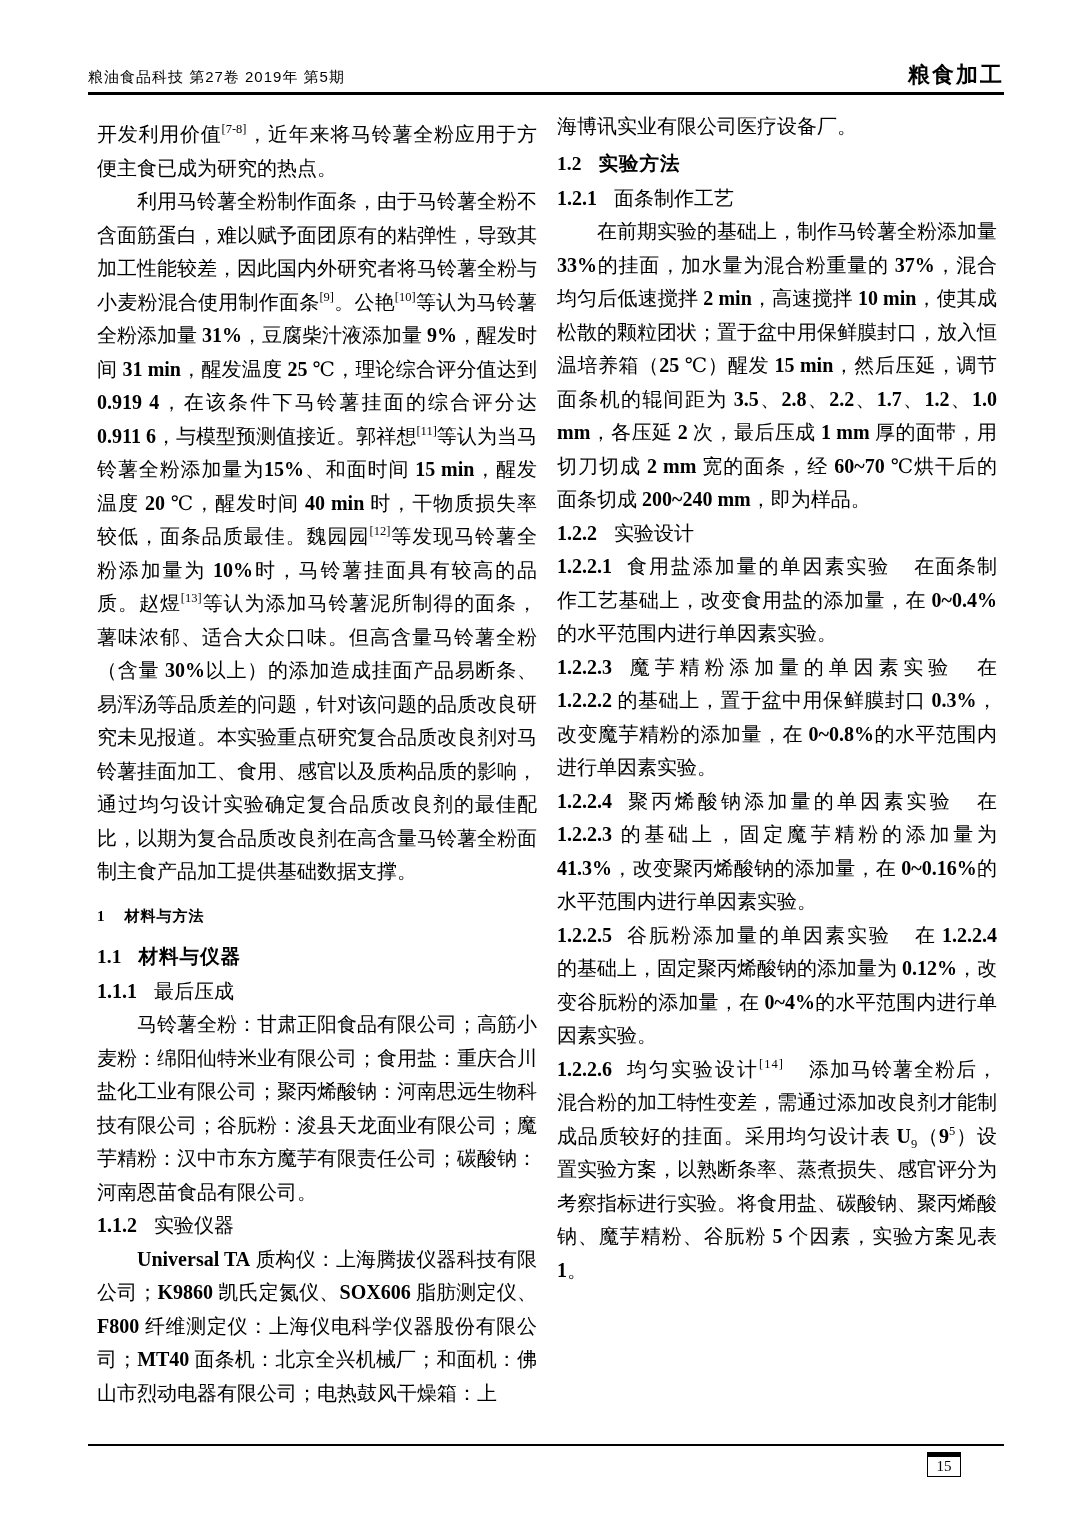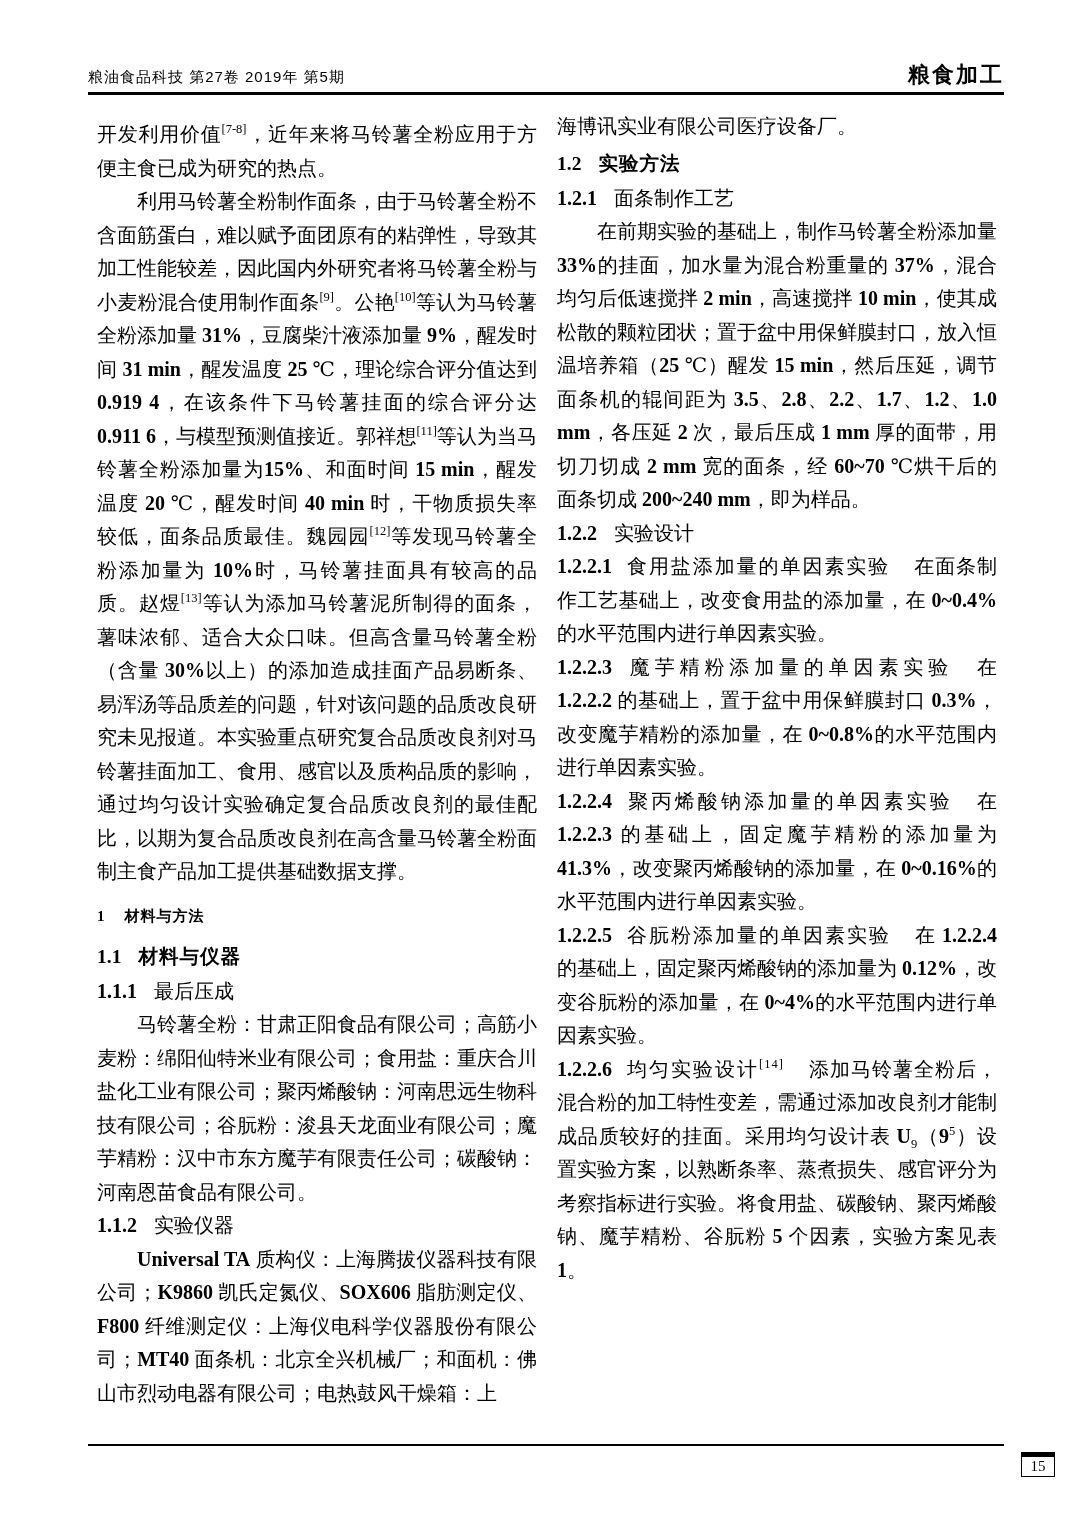--- a/index.html
+++ b/index.html
@@ -28,21 +28,21 @@
   .h3 .hnum{font-weight:bold;margin-right:17px;}
   
   .snum{font-weight:bold;margin-right:14px;}
   .stitle{margin-right:24px;letter-spacing:1px;}
   
   sup{font-size:12.5px;line-height:0;}
   sub{font-size:12.5px;line-height:0;}
   b{font-weight:bold;}
   
   .footer-rule{position:absolute;left:88px;right:80px;top:1444px;height:2px;background:#000;}
-  .pagenum-box{position:absolute;left:1021px;top:1452px;width:34px;height:25px;box-sizing:border-box;
+  .pagenum-box{position:absolute;left:927px;top:1452px;width:34px;height:25px;box-sizing:border-box;
                border:1px solid #000;border-top:5px solid #000;background:#fff;
                display:flex;align-items:center;justify-content:center;font-size:15px;}
 </style>
 </head>
 <body>
 
 <div class="page">
 
   <div class="header">
     <span class="header-left">粮油食品科技 第27卷 2019年 第5期</span>

